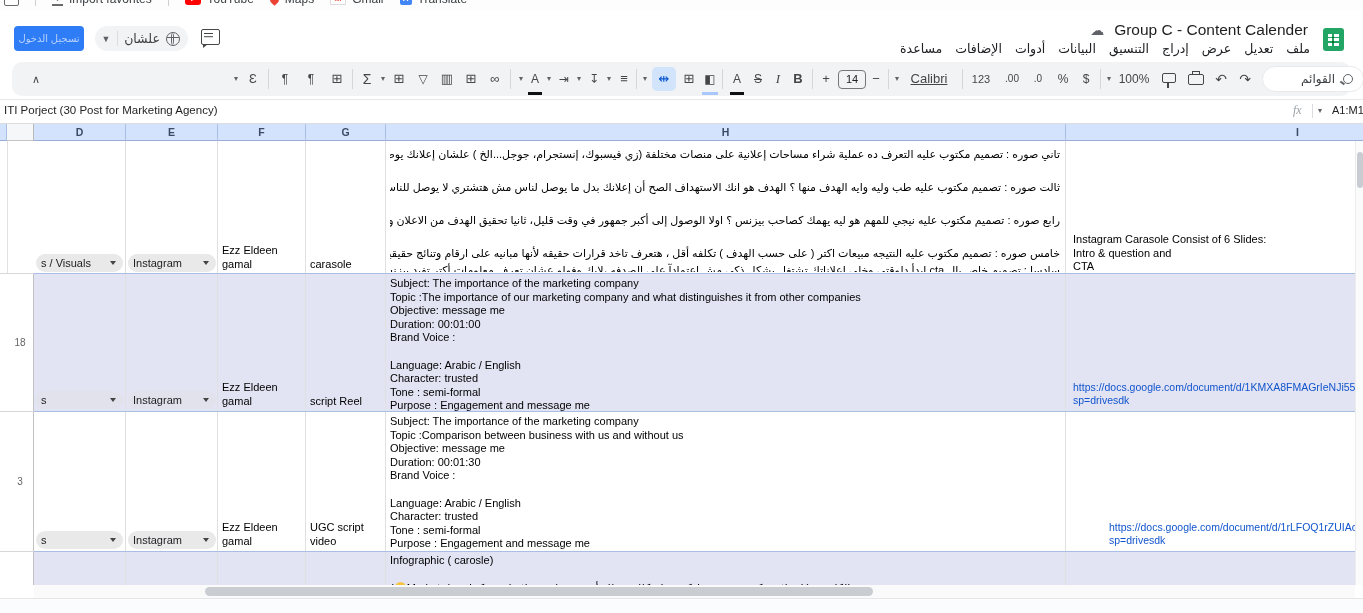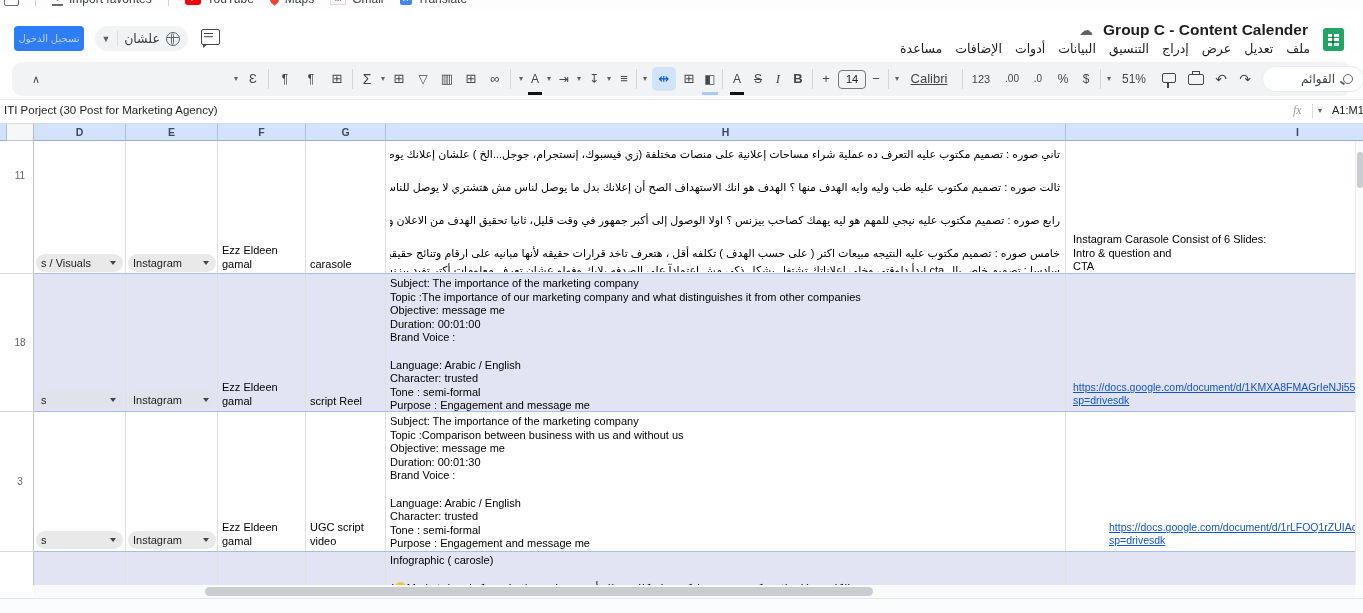--- a/index.html
+++ b/index.html
@@ -28,21 +28,21 @@
   .share .dd{width:22px;text-align:center;color:#5f6368;font-size:9px;}
   .share .sep{width:1px;height:15px;background:#dadce0;}
   .share .lbl{flex:1;text-align:center;}
   .globe{width:12px;height:12px;border:1.3px solid #5f6368;border-radius:50%;position:relative;margin-right:8px;flex:none;}
   .globe:before{content:"";position:absolute;left:0;right:0;top:4.5px;height:1.2px;background:#5f6368;}
   .globe:after{content:"";position:absolute;left:3.5px;top:0;bottom:0;width:3.5px;border:1.2px solid #5f6368;border-top:none;border-bottom:none;border-radius:50%;box-sizing:border-box;}
   .comment{position:absolute;left:201px;top:29px;width:17px;height:14px;border:1.7px solid #444746;border-radius:2px;}
   .comment:before{content:"";position:absolute;left:2px;top:2.5px;width:9px;height:1.6px;background:#444746;box-shadow:0 3.2px 0 #444746;}
   .comment:after{content:"";position:absolute;left:1px;bottom:-4px;border-top:4px solid #444746;border-right:5px solid transparent;}
   .title-row{position:absolute;right:55px;top:21px;display:flex;align-items:center;gap:10px;}
-  .doc-title{font-size:15.5px;color:#1f1f1f;font-weight:bold;}
+  .doc-title{font-size:15.5px;color:#1f1f1f;}
   .cloud{color:#5f6368;font-size:14px;font-family:"DejaVu Sans",sans-serif;}
   .menus{position:absolute;right:53px;top:41px;display:flex;flex-direction:row;direction:rtl;gap:13px;
          font-size:12.5px;color:#202124;}
   .sheets-logo{position:absolute;left:1323px;top:28px;width:21px;height:23px;background:#23a566;border-radius:3px;}
   .sheets-logo:before{content:"";position:absolute;left:5px;top:6px;width:11px;height:12px;background:
      linear-gradient(to right,#fff 4.2px,#23a566 4.2px,#23a566 6px,#fff 6px),
      linear-gradient(to bottom,#fff 2.8px,#23a566 2.8px,#23a566 4.4px,#fff 4.4px,#fff 7.2px,#23a566 7.2px,#23a566 8.8px,#fff 8.8px);
      background-blend-mode:multiply;}
 
   
@@ -89,21 +89,21 @@
   .hline-hdr{position:absolute;left:0;width:34px;height:1px;background:#d8d8d8;}
 
   .chip{position:absolute;height:18px;background:#e9e9e9;border-radius:9px;display:flex;align-items:center;
         font-size:11px;color:#202124;padding:0 7px 0 5px;box-sizing:border-box;}
   .chip .tri{margin-left:auto;width:0;height:0;border-left:3.5px solid transparent;border-right:3.5px solid transparent;border-top:4.5px solid #444;}
   .chip .ctxt{overflow:hidden;white-space:nowrap;margin-right:6px;}
   .cell{position:absolute;font-size:11px;line-height:13.5px;color:#000;white-space:pre;}
   .cell-ar{direction:rtl;text-align:right;line-height:16.5px;overflow:hidden;}
   .cell-en{line-height:13.6px;}
   .notes{line-height:13.5px;white-space:pre-line;}
-  .lnk{position:absolute;font-size:10.5px;line-height:13px;color:#1155cc;text-decoration:underline;
+  .lnk{position:absolute;font-size:10.5px;line-height:13px;color:#1155cc;
        overflow-wrap:anywhere;white-space:normal;}
   .capline2{direction:rtl;text-align:left;}
   .emoji{display:inline-block;width:11px;height:11px;background:#f6c445;border-radius:50%;position:relative;top:1px;margin:0 1px;}
   .emoji:after{content:"";position:absolute;left:2.5px;top:5px;width:6px;height:3px;border-bottom:1.2px solid #7a4b00;border-radius:50%;}
 
   .watermark{position:absolute;left:575px;top:518px;width:230px;text-align:center;opacity:.42;color:#9e9e9e;z-index:6;pointer-events:none;}
   .wm1{font-size:34px;font-weight:bold;font-family:"DejaVu Sans",sans-serif;line-height:36px;}
   .wm2{font-size:27px;letter-spacing:1px;color:#a8a8a8;line-height:30px;}
 
   .hscroll{position:absolute;left:34px;top:585px;width:1321px;height:13px;background:#fafafa;}
@@ -213,21 +213,21 @@
     <span class="t tdd" style="left:880px;width:10px;">▾</span>
     <span class="t" style="left:892px;width:50px;text-decoration:underline;">Calibri</span>
     <span class="tdiv" style="left:950px;"></span>
     <span class="t" style="left:956px;width:26px;font-size:11px;">123</span>
     <span class="t" style="left:988px;width:24px;font-size:10px;">.00</span>
     <span class="t" style="left:1016px;width:20px;font-size:10px;">.0</span>
     <span class="t" style="left:1042px;width:18px;font-size:12px;">%</span>
     <span class="t" style="left:1066px;width:16px;font-size:12px;">$</span>
     <span class="tdiv" style="left:1088px;"></span>
     <span class="t tdd" style="left:1092px;width:10px;">▾</span>
-    <span class="t" style="left:1104px;width:36px;font-size:12px;">51%</span>
+    <span class="t" style="left:1104px;width:36px;font-size:12px;">100%</span>
     <span class="paintf" style="left:1150px;"></span>
     <span class="printer" style="left:1176px;"></span>
     <span class="t" style="left:1200px;width:18px;font-size:14px;">↶</span>
     <span class="t" style="left:1224px;width:18px;font-size:14px;">↷</span>
     <div class="srch">
       <span class="mag"></span>
       <span>القوائم</span>
     </div>
   </div>
 
@@ -249,21 +249,20 @@
     <div class="hdr-cell" style="left:386px;width:679px;">H</div>
     <div class="hdr-cell" style="left:1066px;width:297px;border-right:none;">
         <span style="position:absolute;left:230px;">I</span>
       </div>
   </div>
 
   <div class="sliver" style="top:141px;height:132px;"></div>
   <div class="sliver" style="top:274px;height:137px;"></div>
   <div class="sliver" style="top:412px;height:139px;"></div>
   <div class="sliver" style="top:552px;height:33px;"></div>
-  <div class="rowhdr" style="top:141px;height:132px;line-height:70px;">11</div>
   <div class="rowhdr" style="top:274px;height:137px;line-height:137px;">18</div>
   <div class="rowhdr" style="top:412px;height:139px;line-height:139px;">3</div>
   <div class="rowhdr" style="top:552px;height:33px;"></div>
 
   <div class="band" style="top:274px;height:137px;"></div>
   <div class="band" style="top:552px;height:33px;"></div>
 
   <div class="vline" style="left:125px;"></div>
   <div class="vline" style="left:217px;"></div>
   <div class="vline" style="left:305px;"></div>

